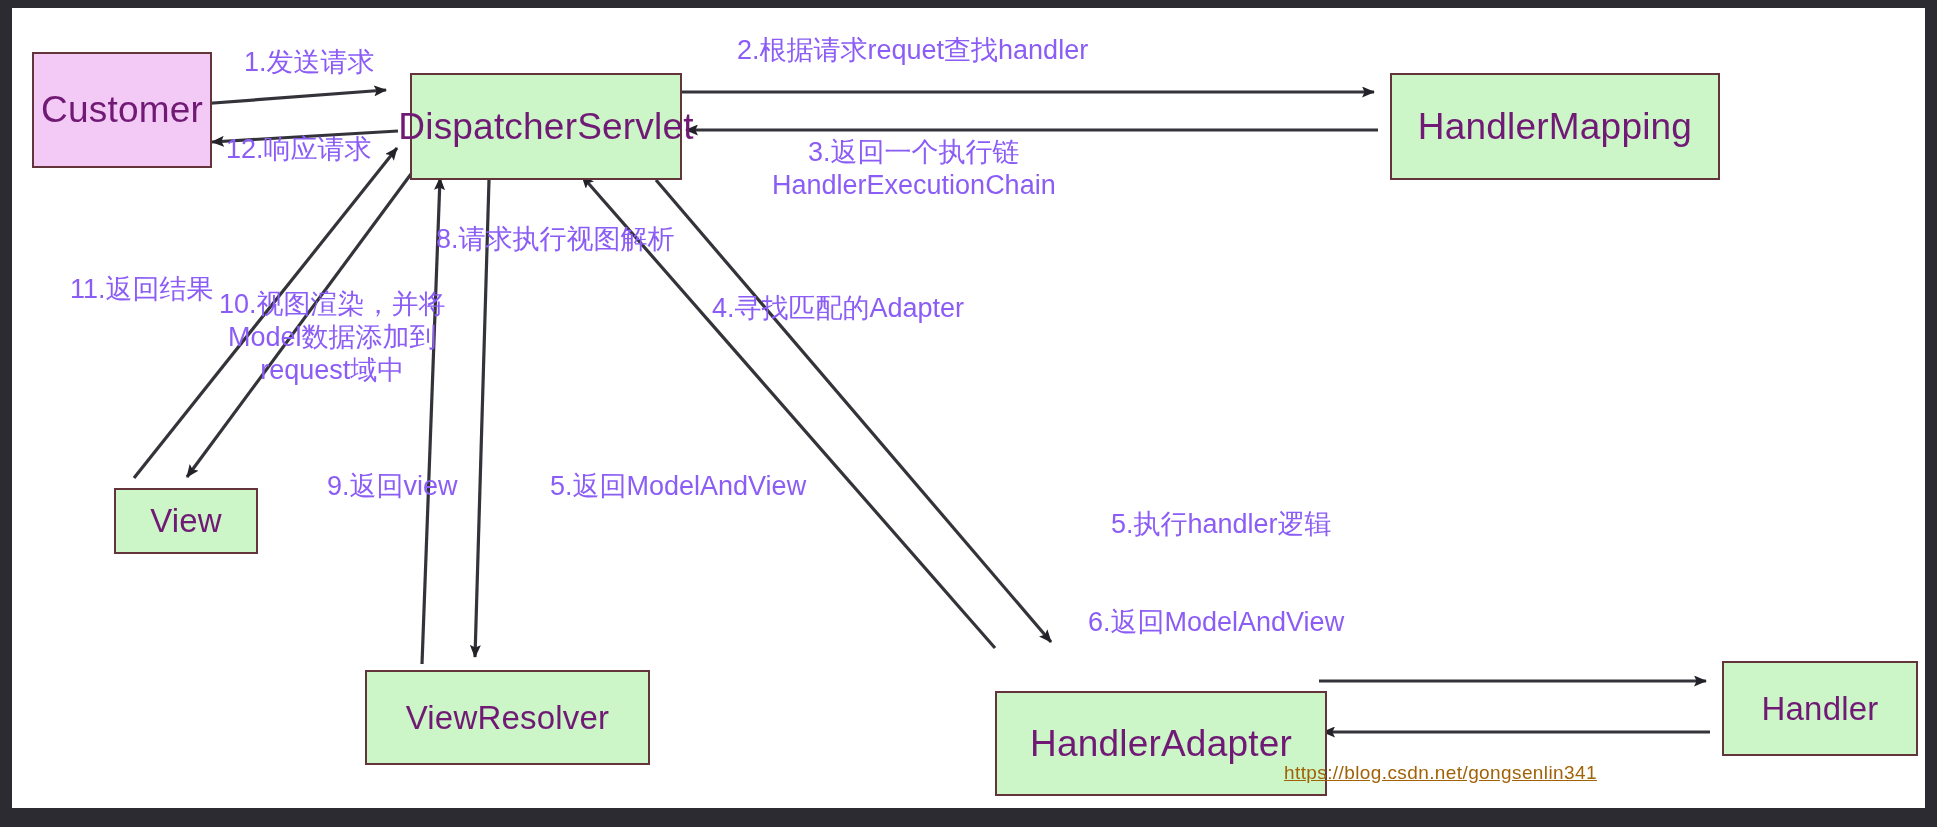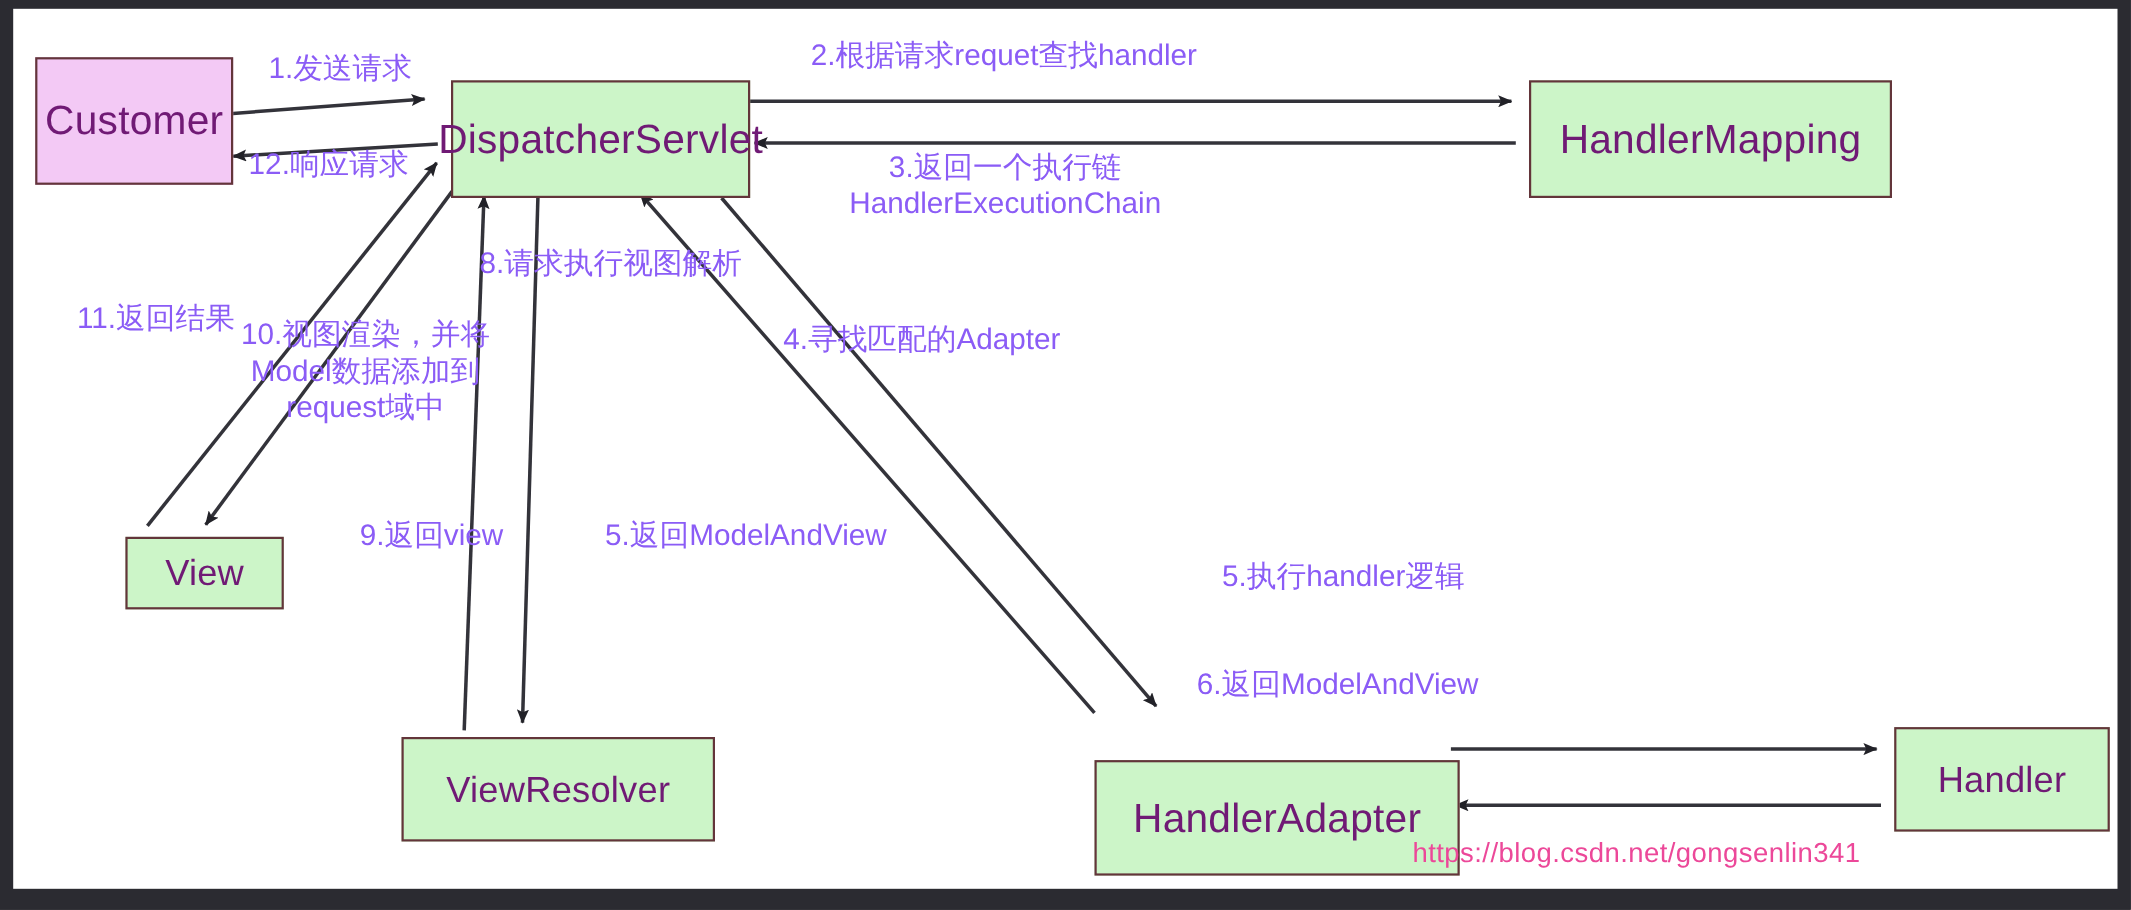--- a/index.html
+++ b/index.html
@@ -42,24 +42,25 @@
   .edge-label {
     position: absolute;
     color: #8b5cf6;
     white-space: pre;
     line-height: 1.22;
     text-align: center;
     pointer-events: none;
   }
   .watermark {
     position: absolute;
-    color: #ec4899;
-    font-size: 25px;
+    color: #a16207;
+    font-size: 19px;
     letter-spacing: 0.4px;
     white-space: nowrap;
+    text-decoration: underline;
   }
   svg.wires {
     position: absolute;
     left: 0; top: 0;
     width: 1913px;
     height: 800px;
   }
 </style>
 </head>
 <body>

